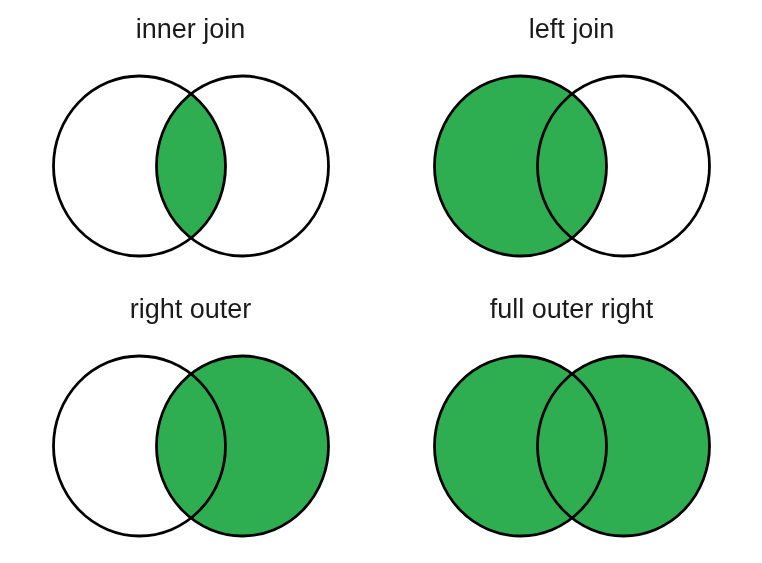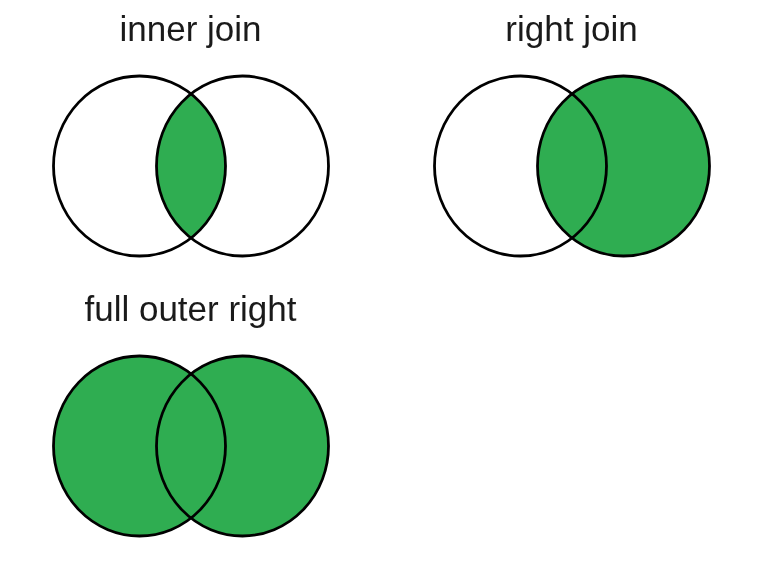--- a/index.html
+++ b/index.html
@@ -17,21 +17,21 @@
     overflow: hidden;
     font-family: "Liberation Sans", "DejaVu Sans", sans-serif;
   }
   .panel {
     display: flex;
     flex-direction: column;
     align-items: center;
   }
   .panel-title {
     margin: 12px 0 0 0;
-    font-size: 35px;
+    font-size: 27px;
     line-height: 34px;
     font-weight: 400;
     color: #1a1a1a;
     letter-spacing: 0px;
     text-align: left;
     white-space: nowrap;
   }
   .venn {
     display: block;
     width: 380px;
@@ -57,23 +57,38 @@
           </clipPath>
       </defs>
       <ellipse class="fill-left" cx="138.5" cy="120" rx="86" ry="90" fill="#ffffff"></ellipse>
       <ellipse class="fill-right" cx="241.5" cy="120" rx="86" ry="90" fill="#ffffff"></ellipse>
       <ellipse class="fill-lens" cx="241.5" cy="120" rx="86" ry="90" clip-path="url(#lens-clip-0)" fill="#2fad51"></ellipse>
       <ellipse class="outline" cx="138.5" cy="120" rx="86" ry="90" stroke="#000000"></ellipse>
       <ellipse class="outline" cx="241.5" cy="120" rx="86" ry="90" stroke="#000000"></ellipse>
     </svg>
   </section>
 
+  <section class="panel">
+    <h2 class="panel-title" style="color: rgb(26, 26, 26);">left join</h2>
+    <svg class="venn" viewBox="0 0 380 215">
+      <defs>
+        <clipPath id="lens-clip-1">
+            <ellipse cx="138.5" cy="120" rx="86" ry="90"></ellipse>
+          </clipPath>
+      </defs>
+      <ellipse class="fill-left" cx="138.5" cy="120" rx="86" ry="90" fill="#2fad51"></ellipse>
+      <ellipse class="fill-right" cx="241.5" cy="120" rx="86" ry="90" fill="#ffffff"></ellipse>
+      <ellipse class="fill-lens" cx="241.5" cy="120" rx="86" ry="90" clip-path="url(#lens-clip-1)" fill="#2fad51"></ellipse>
+      <ellipse class="outline" cx="138.5" cy="120" rx="86" ry="90" stroke="#000000"></ellipse>
+      <ellipse class="outline" cx="241.5" cy="120" rx="86" ry="90" stroke="#000000"></ellipse>
+    </svg>
+  </section>
 
   <section class="panel">
-    <h2 class="panel-title" style="color: rgb(26, 26, 26);">right join</h2>
+    <h2 class="panel-title" style="color: rgb(26, 26, 26);">right outer</h2>
     <svg class="venn" viewBox="0 0 380 215">
       <defs>
         <clipPath id="lens-clip-2">
             <ellipse cx="138.5" cy="120" rx="86" ry="90"></ellipse>
           </clipPath>
       </defs>
       <ellipse class="fill-left" cx="138.5" cy="120" rx="86" ry="90" fill="#ffffff"></ellipse>
       <ellipse class="fill-right" cx="241.5" cy="120" rx="86" ry="90" fill="#2fad51"></ellipse>
       <ellipse class="fill-lens" cx="241.5" cy="120" rx="86" ry="90" clip-path="url(#lens-clip-2)" fill="#2fad51"></ellipse>
       <ellipse class="outline" cx="138.5" cy="120" rx="86" ry="90" stroke="#000000"></ellipse>

